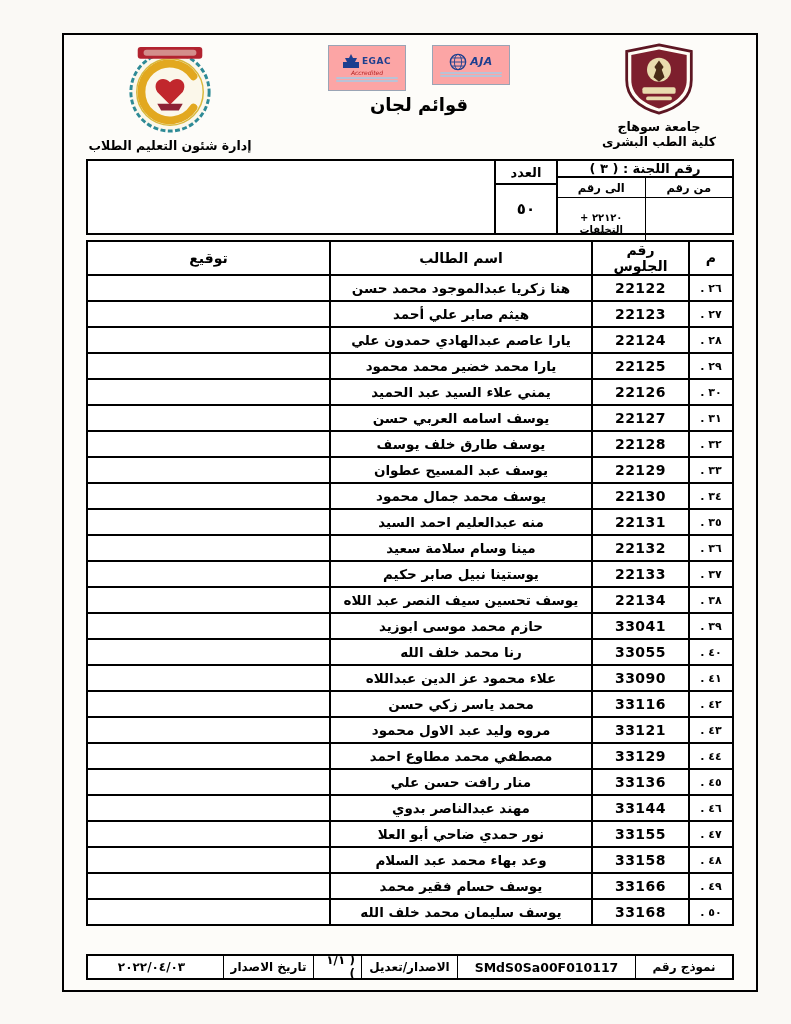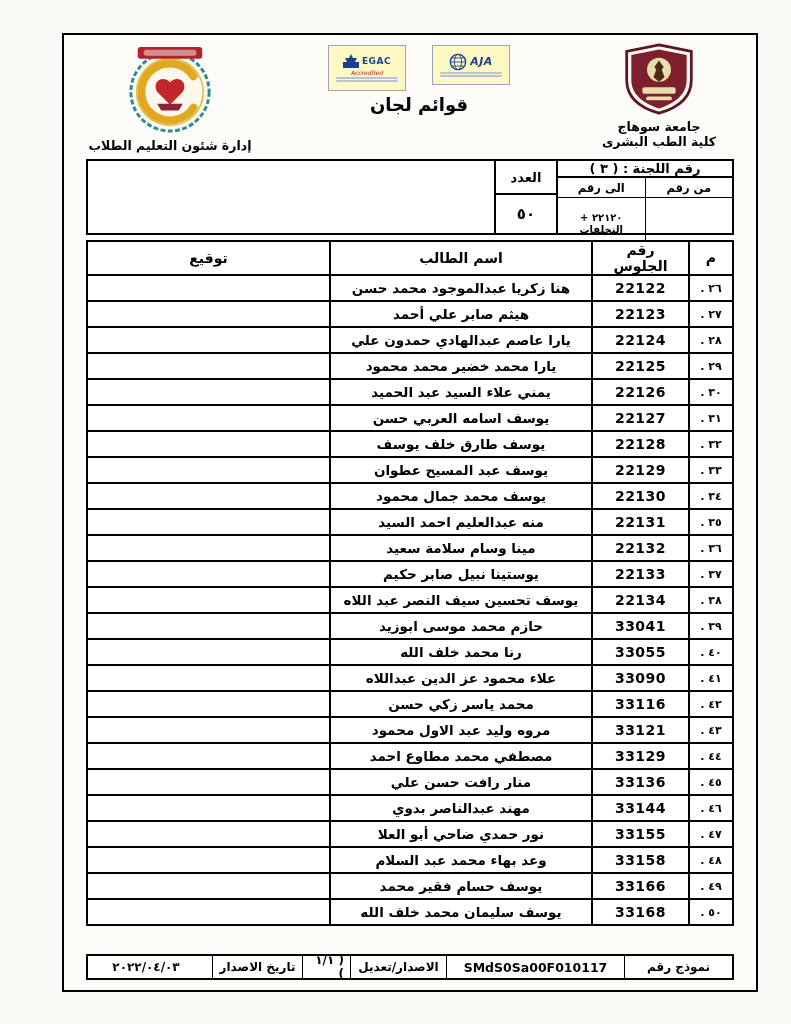--- a/index.html
+++ b/index.html
@@ -6,21 +6,21 @@
   html,body{width:791px;height:1024px;}
   body{background:#faf9f5;font-family:"DejaVu Sans",sans-serif;color:#000;direction:rtl;position:relative;overflow:hidden;}
   .frame{position:absolute;top:33px;left:62px;right:33px;bottom:32px;border:2.5px solid #000;background:#fdfcf9;padding:8px 22px 10px;display:flex;flex-direction:column;}
 
   
   .doc-header{display:flex;justify-content:space-between;align-items:flex-start;min-height:108px;}
   .uni-block{width:150px;text-align:center;line-height:1.2;}
   .uni-name,.faculty-name{font-weight:bold;font-size:12.5px;}
   .center-block{flex:1;display:flex;flex-direction:column;align-items:center;padding-top:2px;}
   .certs{display:flex;gap:26px;align-items:flex-start;direction:ltr;}
-  .cert-box{width:78px;height:46px;border:1px solid #9aa4b5;background:#fef9c3;display:flex;flex-direction:column;align-items:center;justify-content:center;gap:1px;padding:2px;}
+  .cert-box{width:78px;height:46px;border:1px solid #9aa4b5;background:#fca5a5;display:flex;flex-direction:column;align-items:center;justify-content:center;gap:1px;padding:2px;}
   .cert-box.aja{height:40px;}
   .cert-top{display:flex;align-items:center;gap:3px;}
   .cert-name{font-weight:bold;font-size:9px;color:#1d3f8f;letter-spacing:.5px;}
   .cert-name.aja-name{font-style:italic;font-size:11px;}
   .cert-sub{font-size:6px;color:#b01c1c;font-style:italic;}
   .cert-lines{display:flex;flex-direction:column;gap:1.5px;width:85%;}
   .cert-lines i{display:block;height:2px;background:#b9c2d6;border-radius:1px;}
   .doc-title{font-weight:bold;font-size:18px;margin-top:3px;}
   .doc-subtitle{font-weight:bold;font-size:16px;margin-top:1px;}
   .dept-block{width:168px;text-align:center;}
@@ -31,41 +31,41 @@
   .cellc{display:flex;align-items:center;justify-content:center;text-align:center;}
   .info-right{width:176px;display:flex;flex-direction:column;border-left:2px solid #000;}
   .committee-cell{height:26px;border-bottom:2px solid #000;font-size:13px;}
   .fromto{flex:1;display:flex;}
   .ft-col{flex:1;display:flex;flex-direction:column;}
   .ft-col.from{border-left:1.5px solid #000;gap:40px;}
   .ft-hdr{height:20px;border-bottom:1.5px solid #000;font-size:11.5px;}
   .ft-val{flex:1;flex-direction:column;font-size:10px;line-height:1.15;}
   .ft-val.small{font-size:10px;}
   .info-count{width:62px;display:flex;flex-direction:column;border-left:2px solid #000;}
-  .count-hdr{height:34px;border-bottom:2px solid #000;font-size:13px;}
+  .count-hdr{height:24px;border-bottom:2px solid #000;font-size:13px;}
   .count-val{flex:1;font-size:15px;}
   .info-left{flex:1;display:flex;flex-direction:column;}
   .course-cell{height:26px;border-bottom:1.5px solid #000;font-size:13px;}
   .date-cell{height:21px;border-bottom:1.5px solid #000;font-size:13px;}
   .location-cell{flex:1;font-size:10px;line-height:1.3;padding:1px 8px;}
 
   
   table.students{width:100%;border-collapse:collapse;margin-top:5px;table-layout:fixed;background:#fff;}
   .students th,.students td{border:2px solid #000;font-weight:bold;text-align:center;vertical-align:middle;padding:0 4px;}
   .students th{height:25px;font-size:14px;}
   .students td{height:26px;font-size:13.5px;}
   col.c-idx{width:44px;} col.c-seat{width:97px;} col.c-name{width:262px;}
   td.idx{font-size:11px;}
   td.seat{font-size:14px;letter-spacing:.5px;}
 
   
   .footer-table{display:flex;border:2px solid #000;height:26px;font-weight:bold;font-size:12px;margin-top:auto;background:#fff;}
   .f-cell{display:flex;align-items:center;justify-content:center;border-left:1.5px solid #000;padding:0 6px;}
   .f-cell:last-child{border-left:none;}
-  .f-form-label{width:108px;}
+  .f-form-label{width:97px;}
   .f-form-value{width:178px;direction:ltr;font-size:12.5px;}
   .f-ver-label{width:96px;}
   .f-ver-value{width:48px;}
   .f-date-label{width:90px;margin-left:8px;}
   .f-date-value{flex:1;}
 </style>
 </head>
 <body>
 
 <div class="frame">

